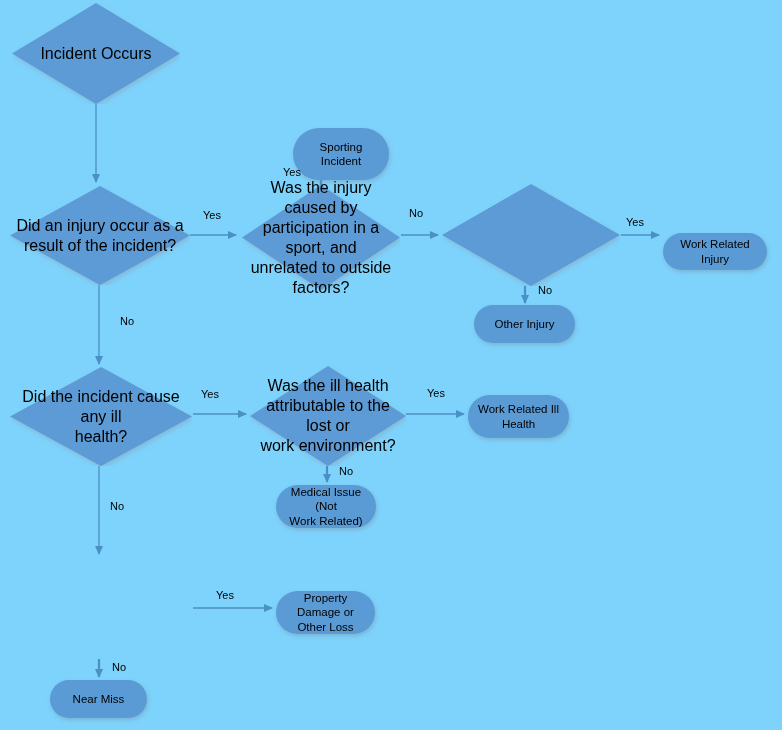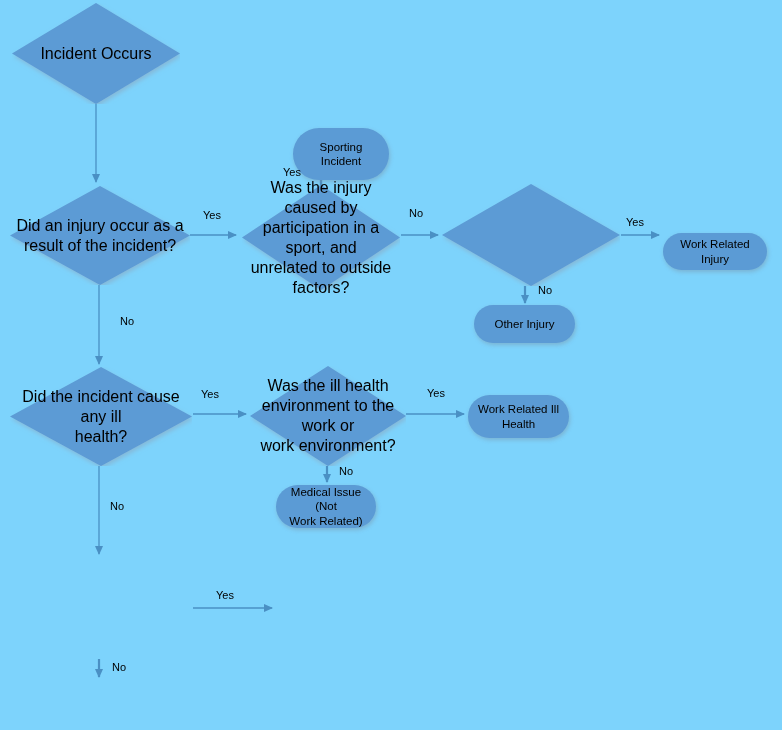--- a/index.html
+++ b/index.html
@@ -142,21 +142,21 @@
     </svg>
     <span class="label">Did the incident cause any ill
 health?</span>
   </div>
 
   <div class="node diamond" style="left:250px; top:366px; width:156px; height:100px;">
     <svg class="dshape" viewBox="0 0 156 100" preserveAspectRatio="none">
       <polygon points="78,0 156,50 78,100 0,50" fill="#5b9bd5" filter="url(#shadow)"></polygon>
     </svg>
     <span class="label">Was the ill health
-environment to the work or
+attributable to the lost or
 work environment?</span>
   </div>
 
 
   <div class="node pill" style="left:293px; top:128px; width:96px; height:52px;">
     <span class="label">Sporting Incident</span>
   </div>
 
   <div class="node pill" style="left:663px; top:217px; width:104px; height:37px;margin-top:16px;">
     <span class="label">Work Related Injury</span>
@@ -169,21 +169,28 @@
   <div class="node pill" style="left:468px; top:395px; width:101px; height:43px;">
     <span class="label">Work Related Ill
 Health</span>
   </div>
 
   <div class="node pill" style="left:276px; top:485px; width:100px; height:43px;">
     <span class="label">Medical Issue (Not
 Work Related)</span>
   </div>
 
-
+  <div class="node pill" style="left:276px; top:591px; width:99px; height:43px;">
+    <span class="label">Property Damage or
+Other Loss</span>
+  </div>
+
+  <div class="node pill" style="left:50px; top:680px; width:97px; height:38px;">
+    <span class="label">Near Miss</span>
+  </div>
 
   <div class="edge-label" style="left:203px; top:209px;">Yes</div>
   <div class="edge-label" style="left:120px; top:315px;">No</div>
   <div class="edge-label" style="left:283px; top:166px;">Yes</div>
   <div class="edge-label" style="left:409px; top:207px;">No</div>
   <div class="edge-label" style="left:626px; top:216px;">Yes</div>
   <div class="edge-label" style="left:538px; top:284px;">No</div>
   <div class="edge-label" style="left:201px; top:388px;">Yes</div>
   <div class="edge-label" style="left:110px; top:500px;">No</div>
   <div class="edge-label" style="left:427px; top:387px;">Yes</div>

